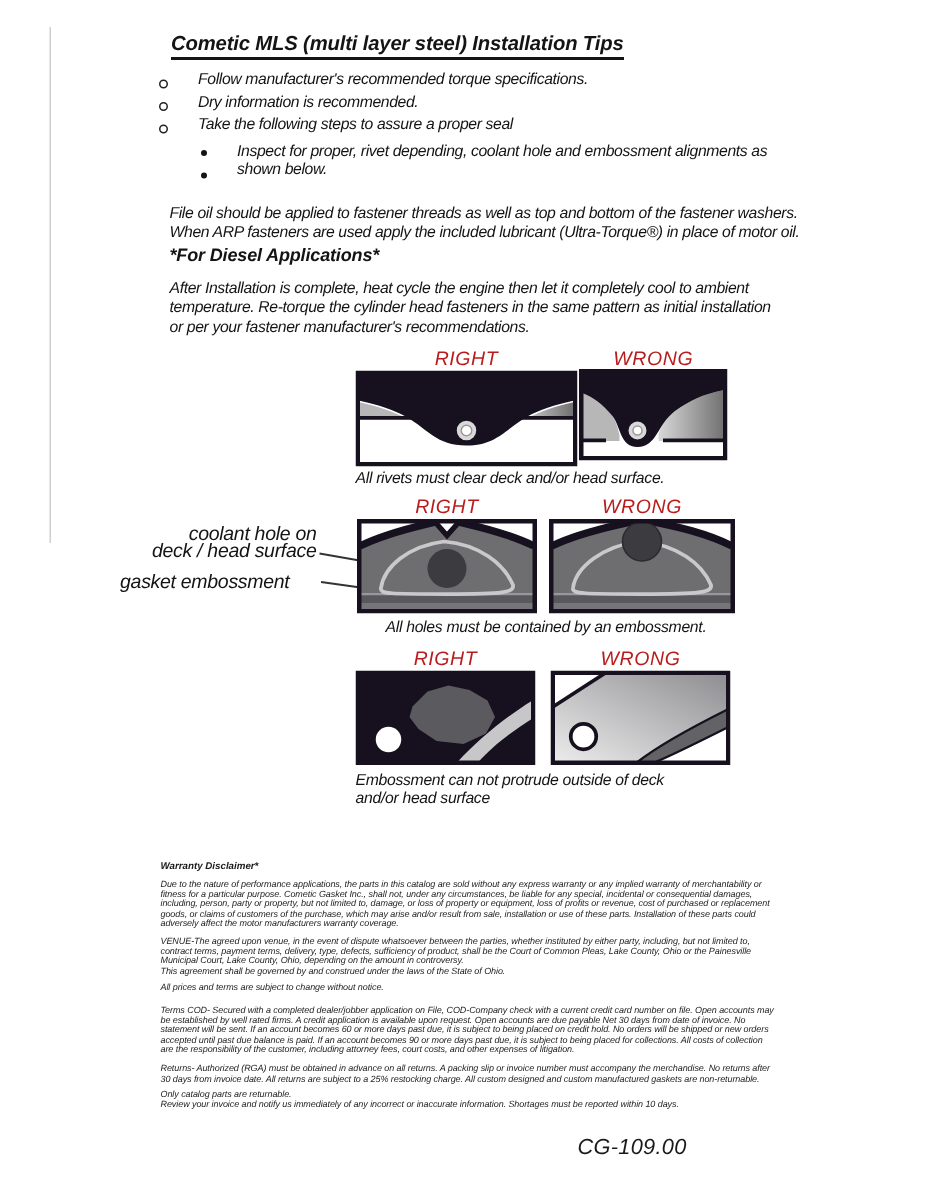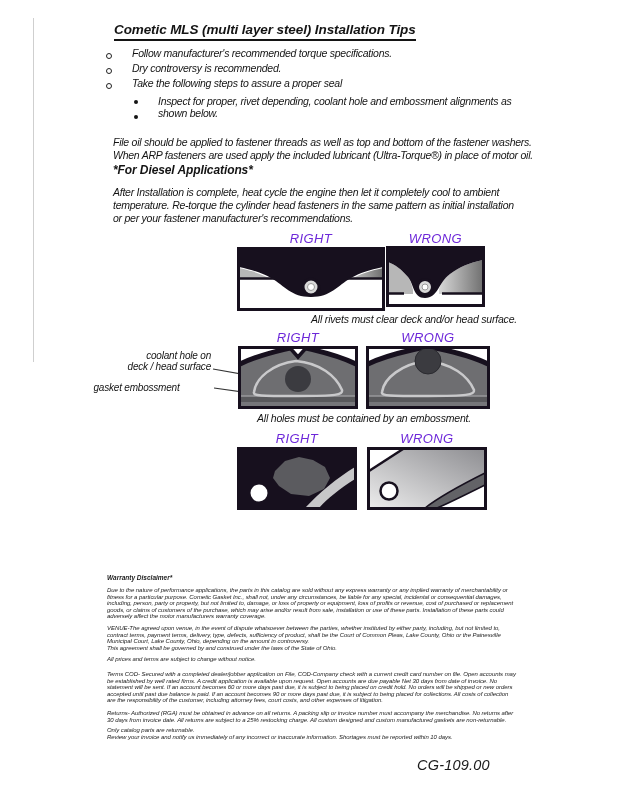--- a/index.html
+++ b/index.html
@@ -8,23 +8,23 @@
   .abs{position:absolute;}
   .scanline{width:1px;background:#cfcfcf;}
   .title{font-size:13.5px;font-weight:bold;letter-spacing:-0.1px;border-bottom:2px solid #141414;padding-bottom:2px;}
   .body-txt{font-size:10.5px;letter-spacing:-0.25px;line-height:13px;white-space:pre-line;}
   .bullets{font-size:10.5px;letter-spacing:-0.25px;}
   .b-row{display:flex;align-items:flex-end;height:15px;gap:16px;}
   .obullet{width:4px;height:4px;border:1px solid #222;border-radius:50%;margin:4px 4px 0 0;flex:0 0 auto;}
   .sub{margin-left:28px;}
   .fbullet{width:4px;height:4px;background:#141414;border-radius:50%;margin:4px 4px 0 0;flex:0 0 auto;}
   .sec-head{font-size:12px;font-weight:bold;letter-spacing:-0.1px;}
-  .rw-label{font-size:13px;letter-spacing:0.4px;text-align:center;color:#6d28d9;}
-  .caption{font-size:10.5px;letter-spacing:-0.2px;line-height:12px;white-space:pre-line;text-align:right;}
-  .callout{font-size:10px;letter-spacing:-0.2px;line-height:11px;text-align:right;white-space:pre-line;}
+  .rw-label{font-size:13px;letter-spacing:0.4px;text-align:center;color:#b91c1c;}
+  .caption{font-size:10.5px;letter-spacing:-0.2px;line-height:12px;white-space:pre-line;}
+  .callout{font-size:13px;letter-spacing:-0.2px;line-height:11px;text-align:right;white-space:pre-line;}
   .warr{font-size:6px;line-height:6.5px;letter-spacing:-0.05px;color:#222;white-space:pre-line;width:412px;}
   .warr-head{font-size:6.5px;font-weight:bold;color:#1a1a1a;}
   .footer-code{font-size:14.5px;letter-spacing:0.2px;color:#1a1a1a;}
   svg{display:block;}
 </style>
 </head>
 <body>
 
 <div class="page">
 
@@ -34,21 +34,21 @@
     <span class="title">Cometic MLS (multi layer steel) Installation Tips</span>
   </div>
 
   <div class="abs bullets" style="left:106px;top:44px;width:430px;">
     <div class="b-row">
         <span class="obullet"></span>
         <span>Follow manufacturer's recommended torque specifications.</span>
       </div>
     <div class="b-row">
         <span class="obullet"></span>
-        <span>Dry controversy is recommended.</span>
+        <span>Dry information is recommended.</span>
       </div>
     <div class="b-row">
         <span class="obullet"></span>
         <span>Take the following steps to assure a proper seal</span>
       </div>
     <div class="b-row sub">
         <span class="fbullet"></span>
       </div>
     <div class="b-row sub">
         <span class="fbullet"></span>
@@ -179,20 +179,22 @@
       <path d="M2,24 L36,2 H118 V26 C94,38 72,50 58,61 H2 Z" fill="url(#g3w)"></path>
       <path d="M118,26 V38 C98,48 80,57 70,61 H58 C72,50 94,38 118,26 Z" fill="#636367"></path>
       <path d="M2,24 L36,2" stroke="#17101e" stroke-width="2.5" fill="none"></path>
       <path d="M118,26 C94,38 72,50 58,61" stroke="#17101e" stroke-width="1.5" fill="none"></path>
       <path d="M118,38 C98,48 80,57 70,61" stroke="#17101e" stroke-width="1.5" fill="none"></path>
       <circle cx="22" cy="44" r="8.5" fill="#ffffff" stroke="#17101e" stroke-width="2.5"></circle>
       <rect x="1.5" y="1.5" width="117" height="60" fill="none" stroke="#17101e" stroke-width="3"></rect>
     </svg>
   </div>
 
+  <div class="abs caption" style="left:237px;top:514px;width:260px;">Embossment can not protrude outside of deck
+and/or head surface</div>
 
   <div class="abs warr-head" style="left:107px;top:574px;">Warranty Disclaimer*</div>
   <div class="abs warr" style="left:107px;top:587px;">Due to the nature of performance applications, the parts in this catalog are sold without any express warranty or any implied warranty of merchantability or
 fitness for a particular purpose.  Cometic Gasket Inc., shall not, under any circumstances, be liable for any special, incidental or consequential damages,
 including, person, party or property, but not limited to, damage, or loss of property or equipment, loss of profits or revenue, cost of purchased or replacement
 goods, or claims of customers of the purchase, which may arise and/or result from sale, installation or use of these parts.  Installation of these parts could
 adversely affect the motor manufacturers warranty coverage.</div>
   <div class="abs warr" style="left:107px;top:625px;">VENUE-The agreed upon venue, in the event of dispute whatsoever between the parties, whether instituted by either party, including, but not limited to,
 contract terms, payment terms, delivery, type, defects, sufficiency of product, shall be the Court of Common Pleas, Lake County, Ohio or the Painesville
 Municipal Court, Lake County, Ohio, depending on the amount in controversy.
@@ -201,15 +203,15 @@
   <div class="abs warr" style="left:107px;top:671px;">Terms COD- Secured with a completed dealer/jobber application on File, COD-Company check with a current credit card number on file.  Open accounts may
 be established by well rated firms.  A credit application is available upon request.  Open accounts are due payable Net 30 days from date of invoice.  No
 statement will be sent.  If an account becomes 60 or more days past due, it is subject to being placed on credit hold.  No orders will be shipped or new orders
 accepted until past due balance is paid.  If an account becomes 90 or more days past due, it is subject to being placed for collections.  All costs of collection
 are the responsibility of the customer, including attorney fees, court costs, and other expenses of litigation.</div>
   <div class="abs warr" style="left:107px;top:710px;">Returns- Authorized (RGA) must be obtained in advance on all returns.  A packing slip or invoice number must accompany the merchandise.  No returns after
 30 days from invoice date.  All returns are subject to a 25% restocking charge.  All custom designed and custom manufactured gaskets are non-returnable.</div>
   <div class="abs warr" style="left:107px;top:727px;">Only catalog parts are returnable.
 Review your invoice and notify us immediately of any incorrect or inaccurate information.  Shortages must be reported within 10 days.</div>
 
-  <div class="abs footer-code" style="left:385px;top:757px;margin-left:32px;">CG-109.00</div>
+  <div class="abs footer-code" style="left:385px;top:757px;">CG-109.00</div>
 
 </div>
 
 </body></html>

